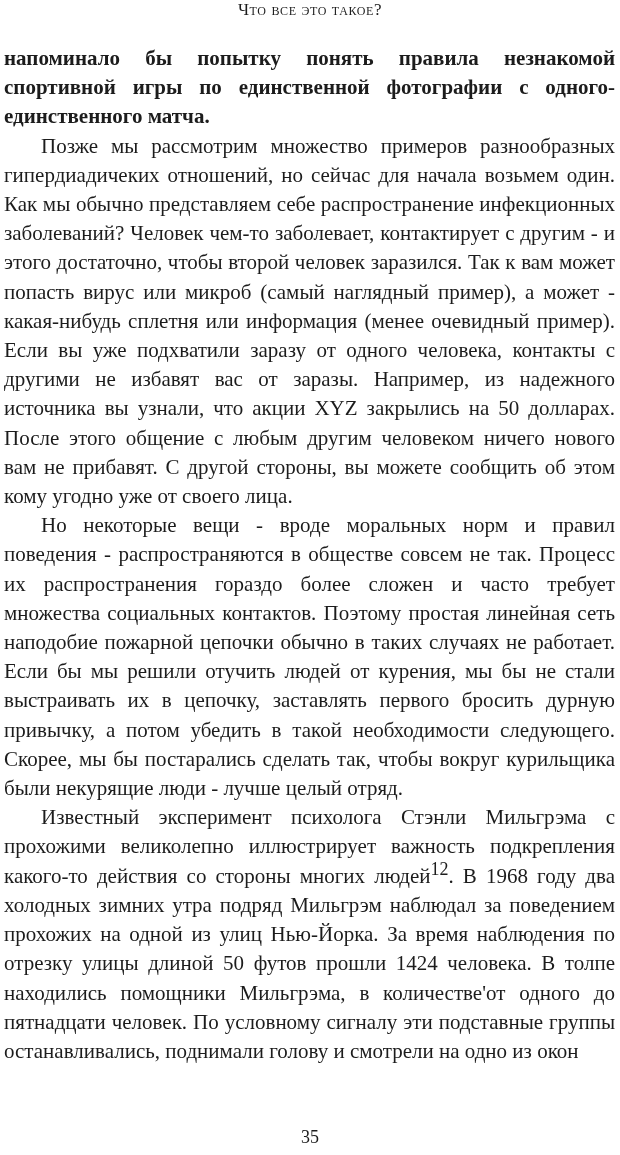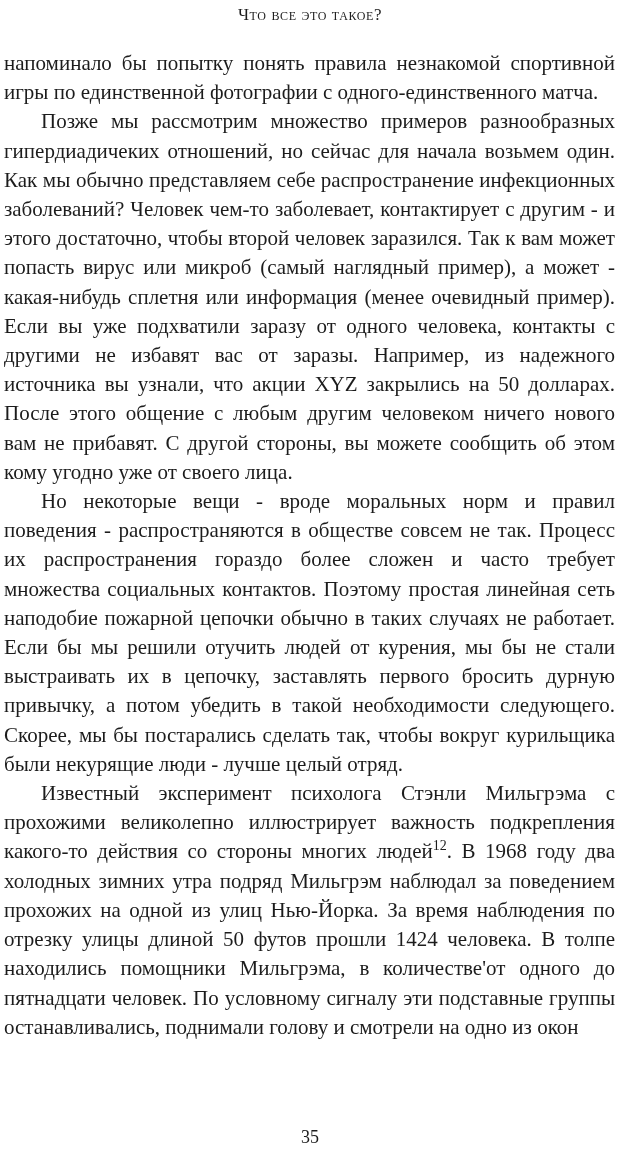--- a/index.html
+++ b/index.html
@@ -11,21 +11,20 @@
     font-family: "Liberation Serif", serif;
     position: relative;
     overflow: hidden;
   }
   .page {
     width: 620px;
     height: 1155px;
     position: relative;
   }
   .running-header {
-    padding-top: 5px;
     text-align: center;
     font-variant: small-caps;
     font-size: 17px;
     letter-spacing: 0.6px;
     color: #1c1c1c;
   }
   .page-body {
     margin-top: 24px;
     padding: 0 5px 0 4px;
     text-align: justify;
@@ -33,23 +32,24 @@
     line-height: 29.2px;
     color: #1c1c1c;
     hyphens: none;
   }
   .page-body p {
     margin: 0;
     text-indent: 37px;
   }
   .page-body p.no-indent {
     text-indent: 0;
+    font-weight: bold;
   }
   sup.footnote-ref {
-    font-size: 14px;
+    font-size: 18px;
     line-height: 0;
     vertical-align: super;
   }
   .page-number {
     position: absolute;
     bottom: 7px;
     left: 0;
     width: 100%;
     text-align: center;
     font-size: 18px;

